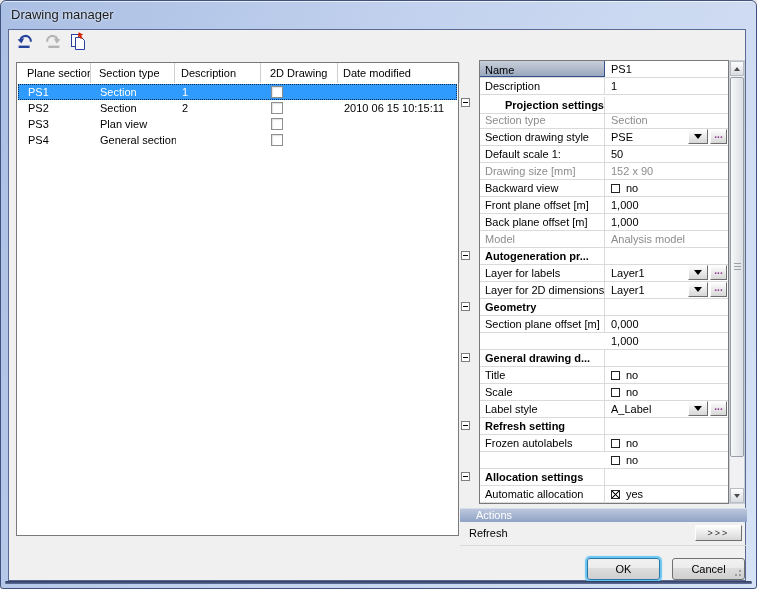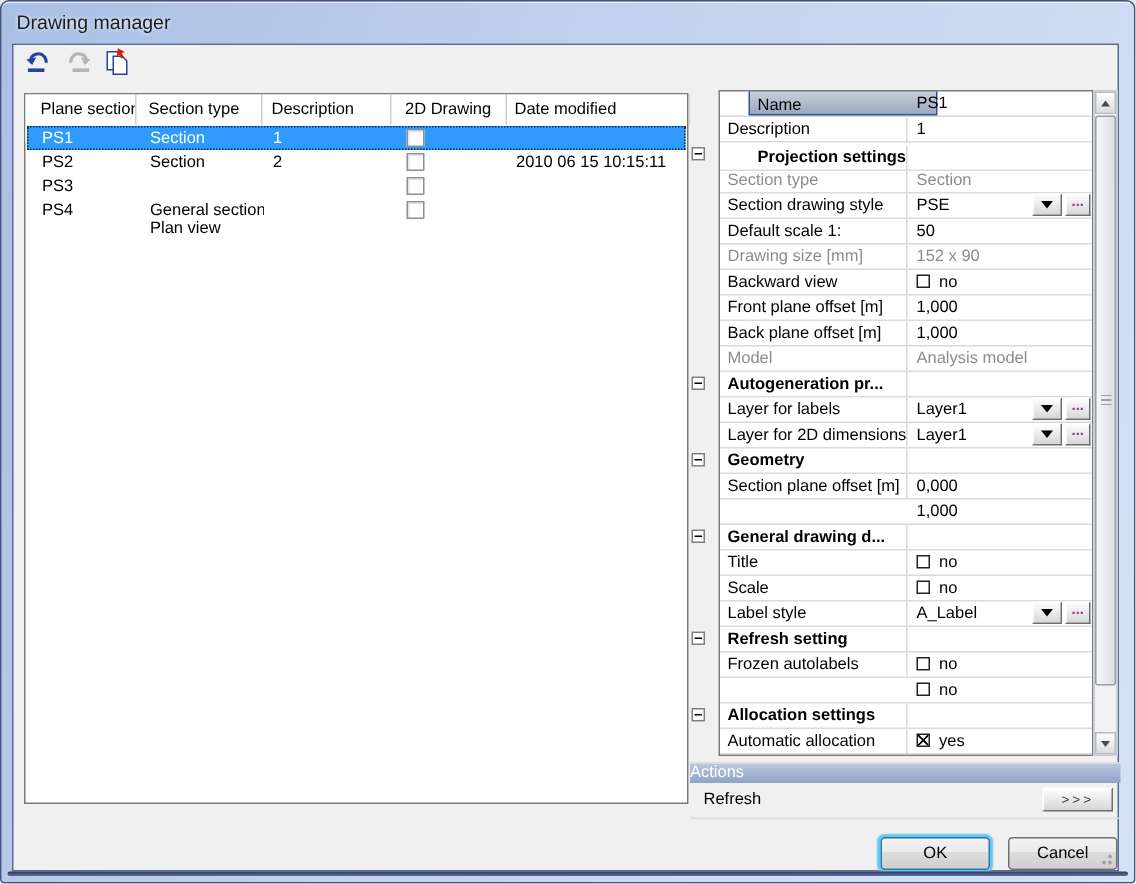--- a/index.html
+++ b/index.html
@@ -42,21 +42,21 @@
   .gbox{position:absolute;left:1px;width:9px;height:9px;background:#fff;border:1px solid #7e7e7e;cursor:pointer;}
   .gbox::after{content:'';position:absolute;left:1px;top:3px;width:5px;height:1px;background:#000;}
 
   
   .pgrid{position:absolute;left:470px;top:30px;width:250px;height:444px;background:#fff;border:1px solid #7a7a7a;overflow:hidden;}
   .prow{position:absolute;left:0;width:248px;height:17px;border-bottom:1px solid #dadada;font-size:11px;line-height:16px;}
   .plabel{position:absolute;left:0;top:0;width:125px;height:16px;padding-left:5px;color:#000;
     border-right:1px solid #dadada;white-space:nowrap;overflow:hidden;cursor:pointer;}
   .prow.grp .plabel{font-weight:bold;}
   .prow.dis .plabel,.prow.dis .ptext{color:#8c8c8c;}
-  .plabel.sel{background:linear-gradient(180deg,#c9cfda,#9aa7bd);border:1px solid #32508c;width:126px;height:17px;top:-1px;left:-1px;padding-top:1px;margin-left:20px;}
+  .plabel.sel{background:linear-gradient(180deg,#c9cfda,#9aa7bd);border:1px solid #32508c;width:126px;height:17px;top:-1px;left:-1px;padding-top:1px;}
   .pvalue{position:absolute;left:126px;top:0;right:0;height:16px;padding-left:5px;white-space:nowrap;cursor:text;}
   .ptext{display:inline-block;vertical-align:top;}
   .pcheck{display:inline-block;vertical-align:middle;margin:-2px 6px 0 0;width:9px;height:9px;border:1px solid #222;background:#fff;cursor:pointer;}
   .pcheck.checked{background-image:linear-gradient(45deg,transparent 42%,#000 46%,#000 54%,transparent 58%),
     linear-gradient(-45deg,transparent 42%,#000 46%,#000 54%,transparent 58%);}
   .ddbtn{position:absolute;right:20px;top:0;width:20px;height:15px;cursor:pointer;
     background:linear-gradient(#fdfdfd,#d7d7d7);border:1px solid;border-color:#fdfdfd #6d6d6d #6d6d6d #fdfdfd;
     display:flex;align-items:center;justify-content:center;}
   .ddarrow{width:0;height:0;border-left:4px solid transparent;border-right:4px solid transparent;border-top:5px solid #000;}
   .elbtn{position:absolute;right:1px;top:0;width:17px;height:15px;cursor:pointer;
@@ -71,21 +71,21 @@
   .arr-up{width:0;height:0;border-left:3.5px solid transparent;border-right:3.5px solid transparent;border-bottom:4.5px solid #4a4a4a;}
   .arr-dn{width:0;height:0;border-left:3.5px solid transparent;border-right:3.5px solid transparent;border-top:4.5px solid #4a4a4a;}
   .sthumb{position:absolute;left:0;top:16px;width:14px;height:380px;border:1px solid #979ea8;border-radius:2px;
     background:linear-gradient(90deg,#f6f7f8,#dcdfe3);cursor:grab;}
   .sthumb::after{content:'';position:absolute;left:3px;top:50%;margin-top:-4px;width:7px;height:8px;
     background:repeating-linear-gradient(180deg,#9aa1ab 0 1px,transparent 1px 3px);}
 
   
   .actionsbar{position:absolute;left:451px;top:478px;width:287px;height:14px;
     background:linear-gradient(180deg,#bcc7dc,#8fa3c6);border-top:1px solid #d7deeb;
-    font-size:11px;color:#fff;line-height:13px;padding-left:0;}
+    font-size:11px;color:#fff;line-height:13px;padding-left:16px;}
   .actionrow{position:absolute;left:451px;top:492px;width:287px;height:24px;font-size:11px;color:#000;
     border-bottom:1px solid #dadada;}
   .actionrow .alabel{position:absolute;left:9px;top:5px;}
   .expandbtn{position:absolute;left:235px;top:3px;width:47px;height:16px;cursor:pointer;
     background:linear-gradient(#fdfdfd,#d7d7d7);border:1px solid;border-color:#fdfdfd #6d6d6d #6d6d6d #fdfdfd;
     font-size:9px;letter-spacing:2px;color:#333;text-align:center;line-height:14px;}
 
   
   .btn{position:absolute;top:528px;width:73px;height:22px;font-size:11px;color:#000;text-align:center;
     background:linear-gradient(#f2f2f2,#ebebeb 45%,#dddddd 46%,#cfcfcf);border-radius:3px;cursor:pointer;line-height:20px;}
@@ -156,21 +156,21 @@
             </div>
             <div class="trow" style="top: 17px;">
               <div class="tcell" style="left: 0px; width: 74px; padding-left: 10px;">PS2</div>
               <div class="tcell" style="left: 74px; width: 84px; padding-left: 8px;">Section</div>
               <div class="tcell" style="left: 158px; width: 86px; padding-left: 6px;">2</div>
               <div class="tcheck" style="left: 253px;"></div>
               <div class="tcell" style="left: 321px; width: 118px; padding-left: 5px;">2010 06 15 10:15:11</div>
             </div>
             <div class="trow" style="top: 33px;">
               <div class="tcell" style="left: 0px; width: 74px; padding-left: 10px;">PS3</div>
-              <div class="tcell" style="left: 74px; width: 84px; padding-left: 8px; margin-top: 28px;">Plan view</div>
+              <div class="tcell" style="left: 74px; width: 84px; padding-left: 8px;">Plan view</div>
               <div class="tcell" style="left: 158px; width: 86px; padding-left: 6px;"></div>
               <div class="tcheck" style="left: 253px;"></div>
               <div class="tcell" style="left: 321px; width: 118px; padding-left: 5px;"></div>
             </div>
             <div class="trow" style="top: 49px;">
               <div class="tcell" style="left: 0px; width: 74px; padding-left: 10px;">PS4</div>
               <div class="tcell" style="left: 74px; width: 84px; padding-left: 8px;">General section</div>
               <div class="tcell" style="left: 158px; width: 86px; padding-left: 6px;"></div>
               <div class="tcheck" style="left: 253px;"></div>
               <div class="tcell" style="left: 321px; width: 118px; padding-left: 5px;"></div>

